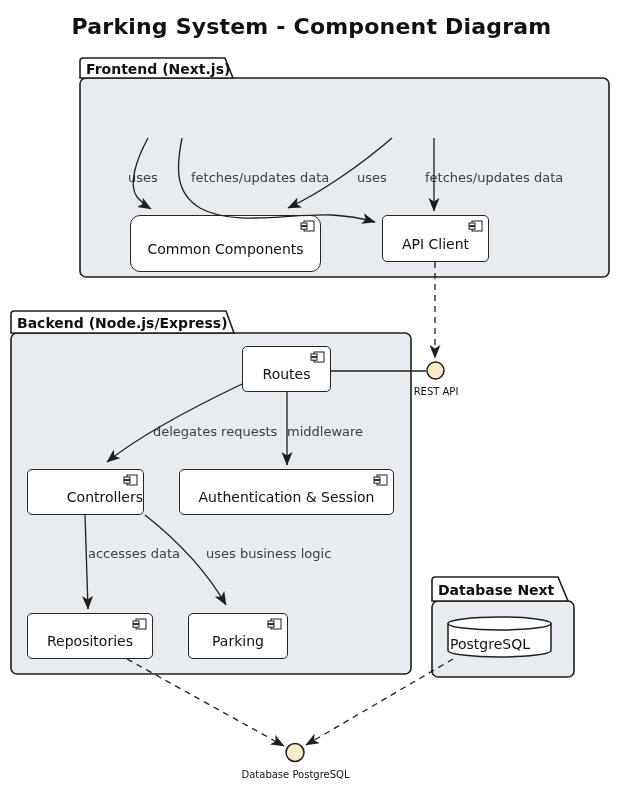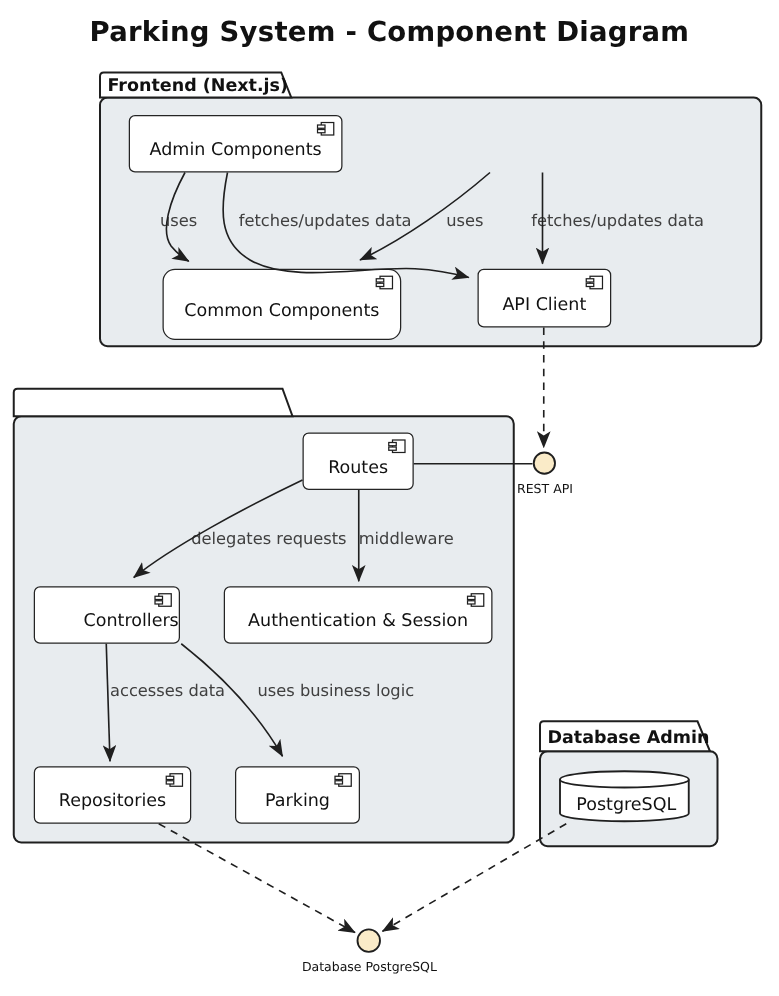--- a/index.html
+++ b/index.html
@@ -33,30 +33,23 @@
     <rect x="432" y="601" width="142" height="76" rx="6" stroke="#1F1F1F" stroke-width="1.6" fill="#E8ECEF"></rect>
     <path d="M432,601 L432,580 Q432,577 435,577 L558,577 L568,601 Z" fill="#ffffff" stroke="#1F1F1F" stroke-width="1.6"></path>
 
     <path d="M448,623.5 L448,650.5 A51.5,6.5 0 0 0 551,650.5 L551,623.5" fill="#ffffff" stroke="#1F1F1F" stroke-width="1.5"></path>
     <ellipse cx="499.5" cy="623.5" rx="51.5" ry="6.5" fill="#ffffff" stroke="#1F1F1F" stroke-width="1.5"></ellipse>
   </svg>
 
   <div class="title">Parking System - Component Diagram</div>
 
   <div class="pkg-label" style="left:86px;top:59px;line-height:20px;">Frontend (Next.js)</div>
-  <div class="pkg-label" style="left:438px;top:578px;line-height:24px;">Database Admin</div>
+  <div class="pkg-label" style="left:17px;top:312px;line-height:22px;">Backend (Node.js/Express)</div>
+  <div class="pkg-label" style="left:438px;top:578px;line-height:24px;">Database Next</div>
 
-  <div class="comp" style="left:103px;top:92px;width:171px;height:46px;">
-    <svg class="comp-icon" width="15" height="12" viewBox="0 0 15 12">
-      <rect x="4" y="1" width="10" height="10" fill="#fff" stroke="#1F1F1F"></rect>
-      <rect x="1" y="3" width="6" height="2.6" fill="#fff" stroke="#1F1F1F"></rect>
-      <rect x="1" y="6.6" width="6" height="2.6" fill="#fff" stroke="#1F1F1F"></rect>
-    </svg>
-    <span>Admin Components</span>
-  </div>
   <div class="comp" style="left:130px;top:215px;width:191px;height:57px;border-radius:10px;">
     <svg class="comp-icon" width="15" height="12" viewBox="0 0 15 12">
       <rect x="4" y="1" width="10" height="10" fill="#fff" stroke="#1F1F1F"></rect>
       <rect x="1" y="3" width="6" height="2.6" fill="#fff" stroke="#1F1F1F"></rect>
       <rect x="1" y="6.6" width="6" height="2.6" fill="#fff" stroke="#1F1F1F"></rect>
     </svg>
     <span>Common Components</span>
   </div>
   <div class="comp" style="left:382px;top:215px;width:107px;height:47px;">
     <svg class="comp-icon" width="15" height="12" viewBox="0 0 15 12">
@@ -101,21 +94,21 @@
   </div>
   <div class="comp" style="left:188px;top:613px;width:100px;height:46px;">
     <svg class="comp-icon" width="15" height="12" viewBox="0 0 15 12">
       <rect x="4" y="1" width="10" height="10" fill="#fff" stroke="#1F1F1F"></rect>
       <rect x="1" y="3" width="6" height="2.6" fill="#fff" stroke="#1F1F1F"></rect>
       <rect x="1" y="6.6" width="6" height="2.6" fill="#fff" stroke="#1F1F1F"></rect>
     </svg>
     <span>Parking</span>
   </div>
 
-  <div class="db-label" style="left:448px;top:636px;width:84px;padding-left:11px;">PostgreSQL</div>
+  <div class="db-label" style="left:448px;top:636px;width:84px;">PostgreSQL</div>
 
   <div class="edge-label" style="left:128px;top:170px;">uses</div>
   <div class="edge-label" style="left:191px;top:170px;">fetches/updates data</div>
   <div class="edge-label" style="left:357px;top:170px;">uses</div>
   <div class="edge-label" style="left:425px;top:170px;">fetches/updates data</div>
   <div class="edge-label" style="left:153px;top:424px;">delegates requests</div>
   <div class="edge-label" style="left:287px;top:424px;">middleware</div>
   <div class="edge-label" style="left:88px;top:546px;">accesses data</div>
   <div class="edge-label" style="left:206px;top:546px;">uses business logic</div>
 

